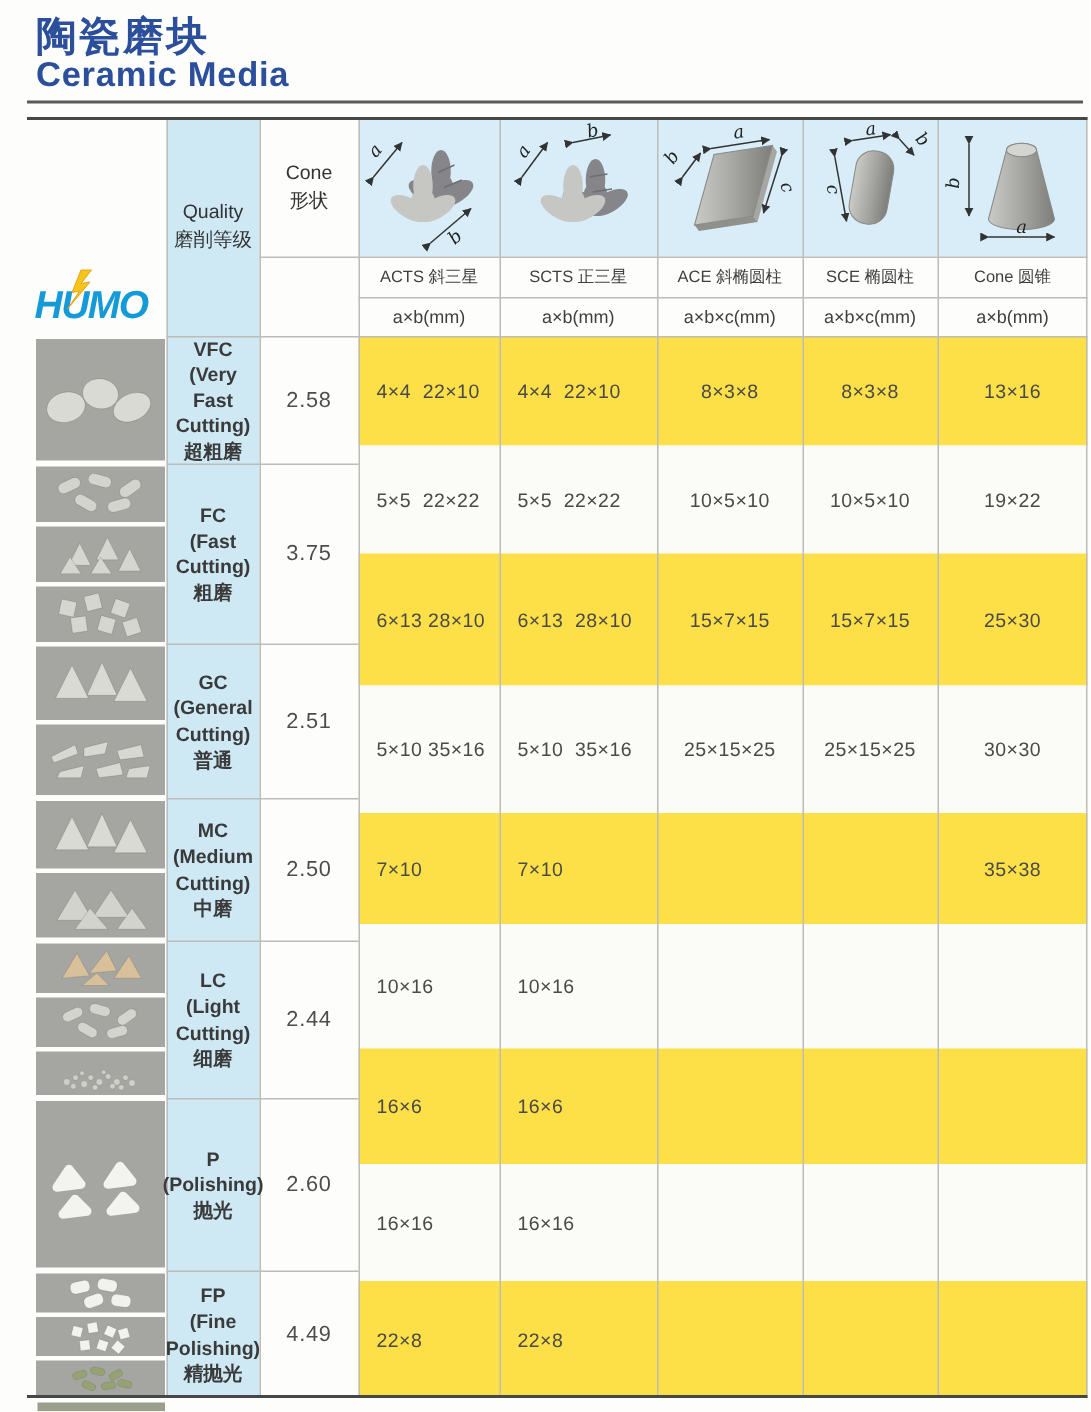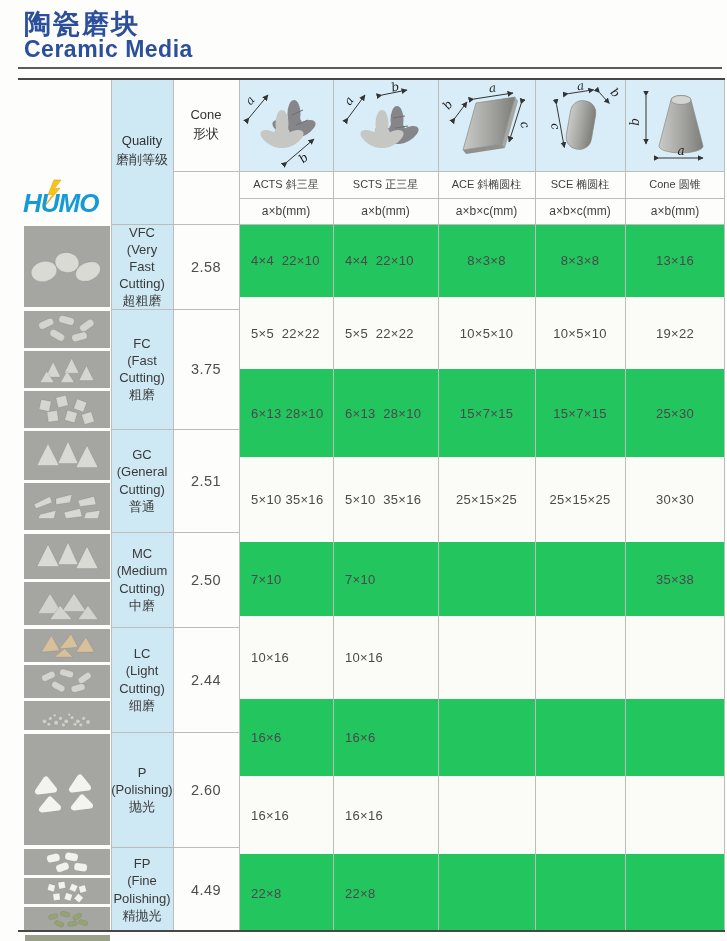--- a/index.html
+++ b/index.html
@@ -13,24 +13,24 @@
   .tbl .botline{position:absolute;left:0;top:852px;width:707px;height:2px;background:#474747;z-index:6;}
   .bgblue-q{position:absolute;left:93px;top:0;width:62px;height:854px;background:#cee8f4;z-index:1;}
   .bgblue-d{position:absolute;left:221px;top:0;width:486px;height:93px;background:#d8edf7;z-index:1;}
   .vline{position:absolute;top:0;width:1px;height:854px;background:#bcbcb9;z-index:4;}
   .hline{position:absolute;height:1px;background:#bcbcb9;z-index:4;}
   .cell{position:absolute;display:flex;align-items:center;justify-content:center;z-index:5;}
   .hdr2{flex-direction:column;gap:3px;font-size:13px;color:#333;text-align:center;}
   .wlabel{font-size:10.5px;line-height:1.18;color:#333;text-align:center;white-space:pre-line;}
   .sname{font-size:11px;color:#3f3f3f;}
   .sunit{font-size:12px;color:#3f3f3f;}
-  .qlabel{font-size:13px;line-height:1.32;color:#3a3a3a;text-align:center;white-space:pre-line;}
+  .qlabel{font-size:13px;line-height:1.32;color:#3a3a3a;text-align:center;white-space:pre-line;font-weight:bold;}
   .wval{font-size:14.5px;color:#4d4d4d;letter-spacing:0.5px;}
   .srow{position:absolute;left:221px;width:486px;z-index:2;}
-  .row-gray{background:#22c55e;}
+  .row-gray{background:#fde047;}
   .row-white{background:#fbfbf8;}
   .scell{position:absolute;top:0;bottom:0;display:flex;align-items:center;z-index:5;
          font-size:13px;color:#4a4a4a;white-space:pre;letter-spacing:0.3px;}
   .cl{justify-content:flex-start;padding-left:12px;box-sizing:border-box;}
   .cc{justify-content:center;}
   .photo{position:absolute;left:6px;width:86px;background:#a5a5a2;z-index:3;overflow:hidden;}
   .diagcell{position:absolute;top:0;height:93px;display:flex;align-items:center;justify-content:center;z-index:5;}
   .dl{font-family:"DejaVu Serif",serif;font-style:italic;font-size:12px;fill:#222;text-anchor:middle;}
   .ar{stroke:#333;stroke-width:1;marker-start:url(#ah);marker-end:url(#ah);}
   .sliver{position:absolute;left:7px;top:857px;width:85px;height:6px;background:#9aa08b;z-index:3;}

